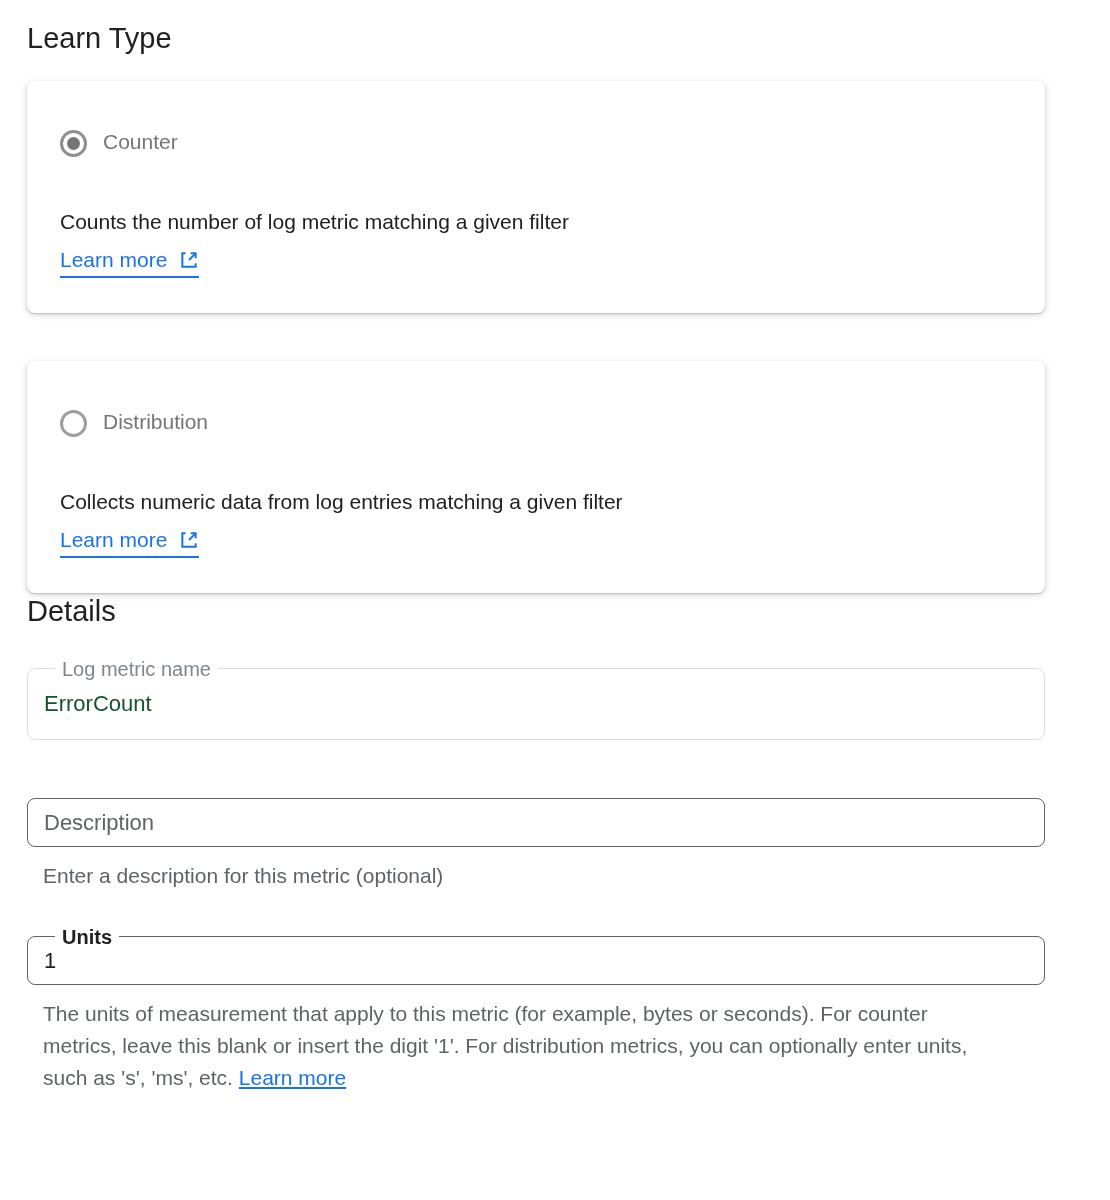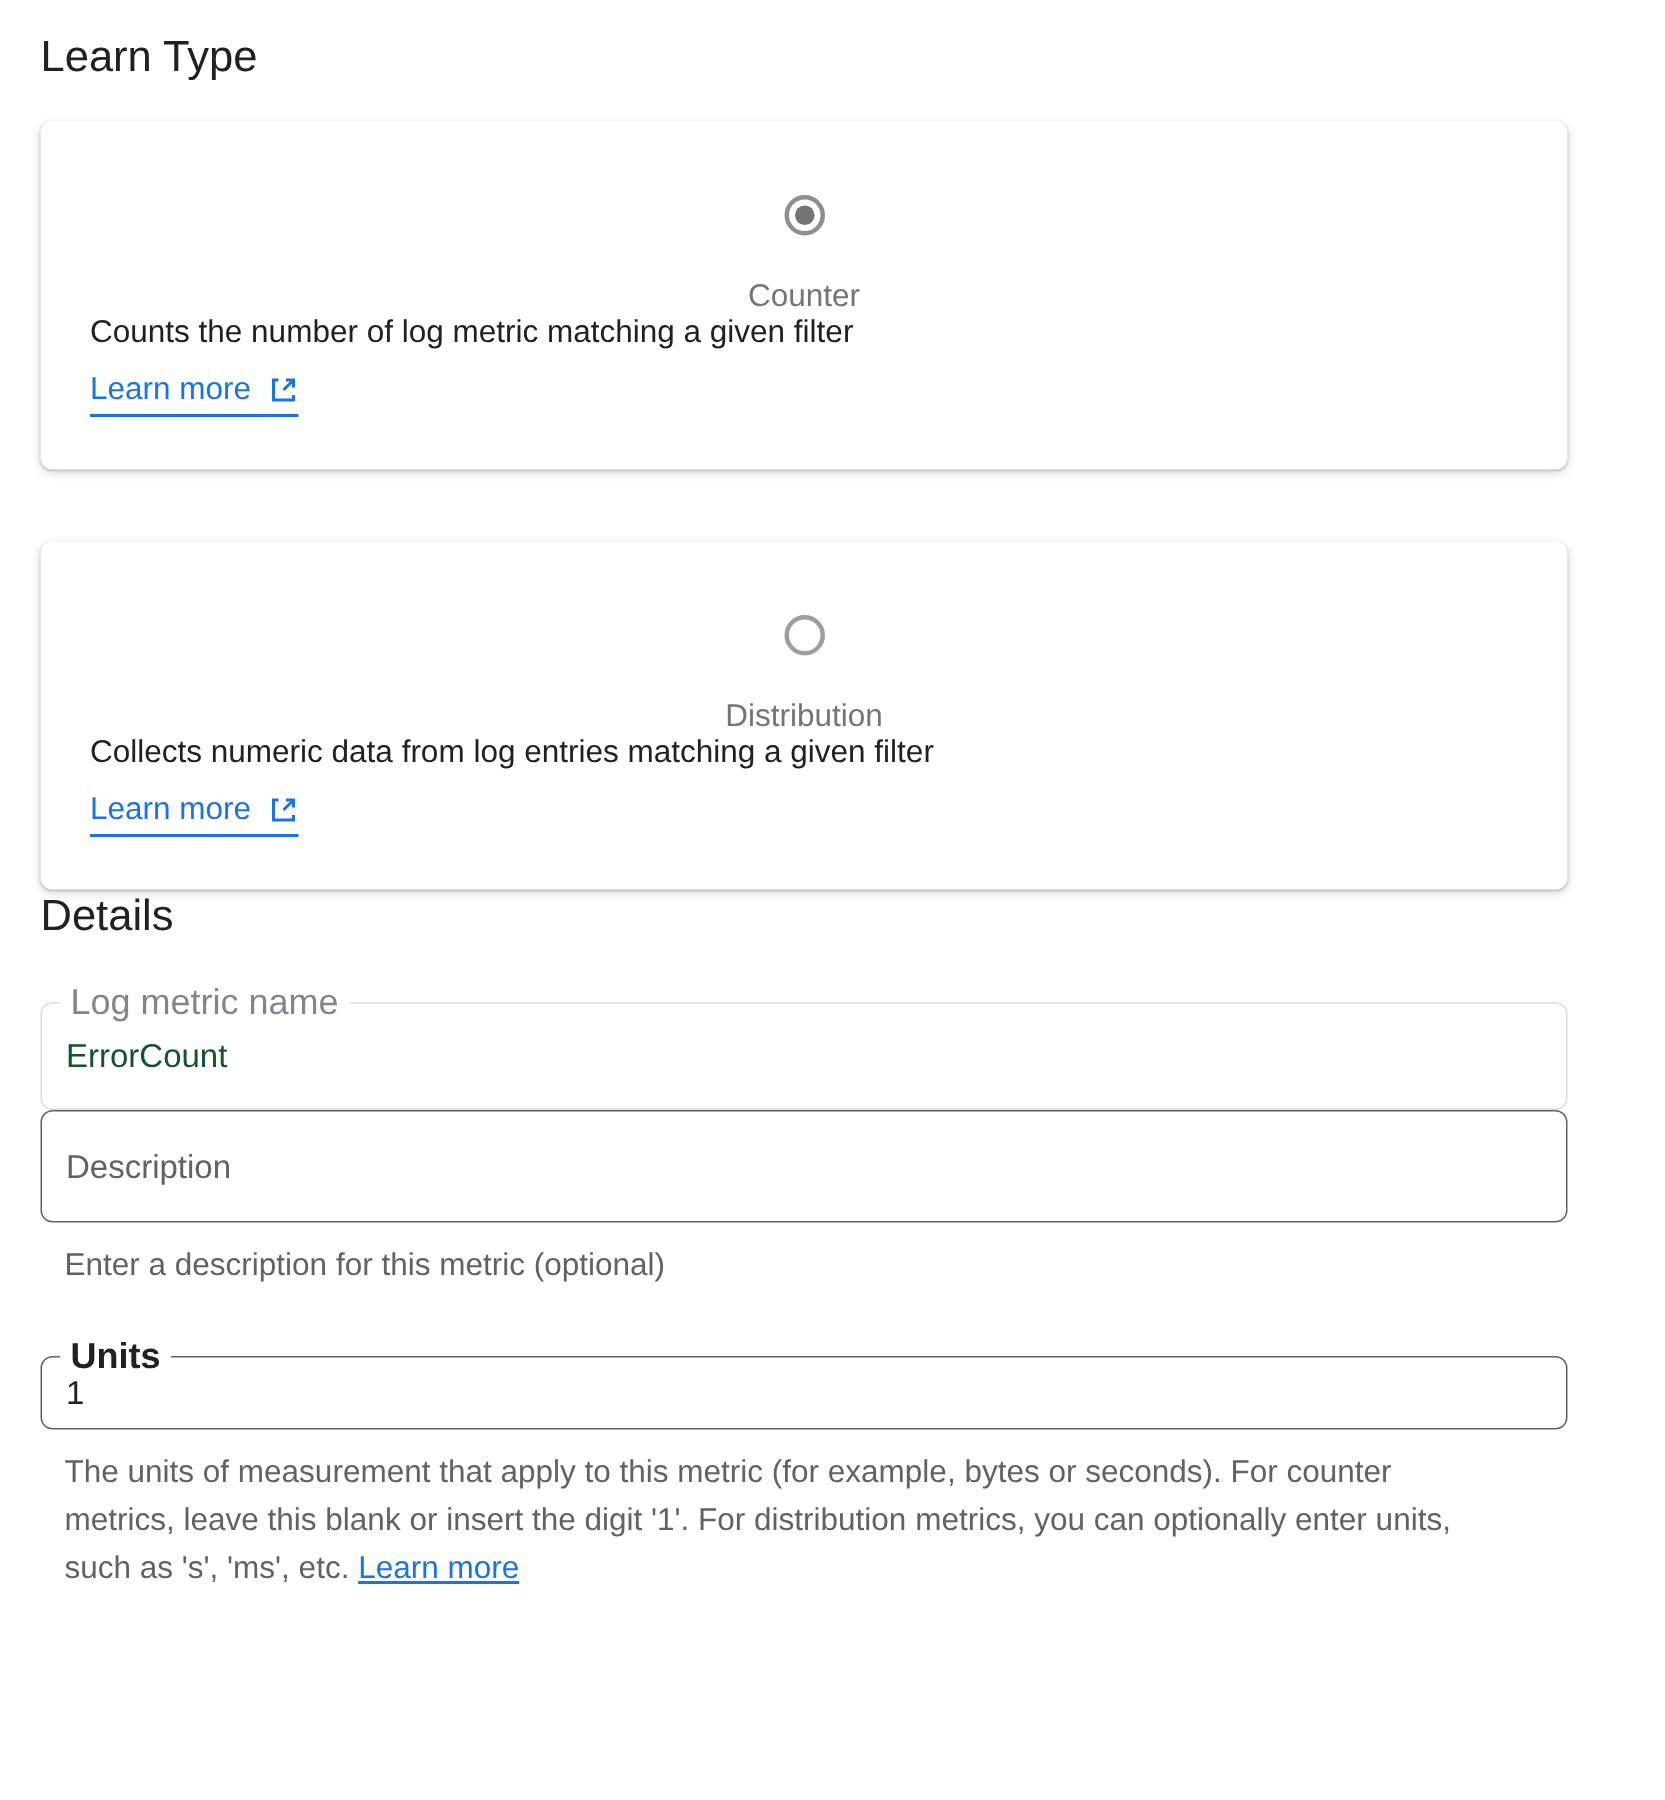--- a/index.html
+++ b/index.html
@@ -29,25 +29,24 @@
     background: #ffffff;
     border-radius: 8px;
     box-shadow: 0 1px 2px rgba(60,64,67,0.28), 0 2px 6px 1px rgba(60,64,67,0.15);
     height: 232px;
     padding: 49px 33px 0 33px;
   }
   .option-card + .option-card { margin-top: 48px; }
 
   .radio-row {
     display: flex;
-    align-items: center;
-    gap: 29px;
+    align-items: flex-start;
+    gap: 16px;
     height: 28px;
     cursor: pointer;
-    flex-direction: column;
   }
   .radio-outer {
     width: 27px; height: 27px;
     border-radius: 50%;
     border: 3px solid #9e9e9e;
     display: flex; align-items: center; justify-content: center;
     flex: none;
   }
   .radio-dot { width: 13px; height: 13px; border-radius: 50%; background: transparent; }
   .radio-outer.selected { border-color: #8f8f8f; }
@@ -76,24 +75,24 @@
 
   
   .outlined-field {
     position: relative;
     border-radius: 8px;
     background: #ffffff;
   }
   .outlined-field .flabel {
     position: absolute;
     top: -12px;
-    left: 12px;
+    left: 27px;
     background: #ffffff;
     padding: 0 7px;
-    font-size: 24px;
+    font-size: 20px;
     line-height: 24px;
     white-space: nowrap;
   }
   .outlined-field input {
     width: 100%; height: 100%;
     border: none; outline: none;
     background: transparent;
     font-family: "Liberation Sans", sans-serif;
     font-size: 22px;
     padding: 0 16px;
@@ -102,21 +101,22 @@
 
   #log-name-field {
     margin-top: 39px;
     height: 72px;
     border: 1px solid #dadce0;
   }
   #log-name-field .flabel { color: #80868b; }
   #log-name-field input { color: #14532d; }
 
   #description-field {
-    height: 75px;
+    margin-top: 58px;
+    height: 49px;
     border: 1.5px solid #5f6368;
   }
   #description-field input { color: #202124; }
   #description-field input::placeholder { color: #5f6368; opacity: 1; }
 
   #units-field {
     margin-top: 44px;
     height: 49px;
     border: 1.5px solid #5f6368;
   }

